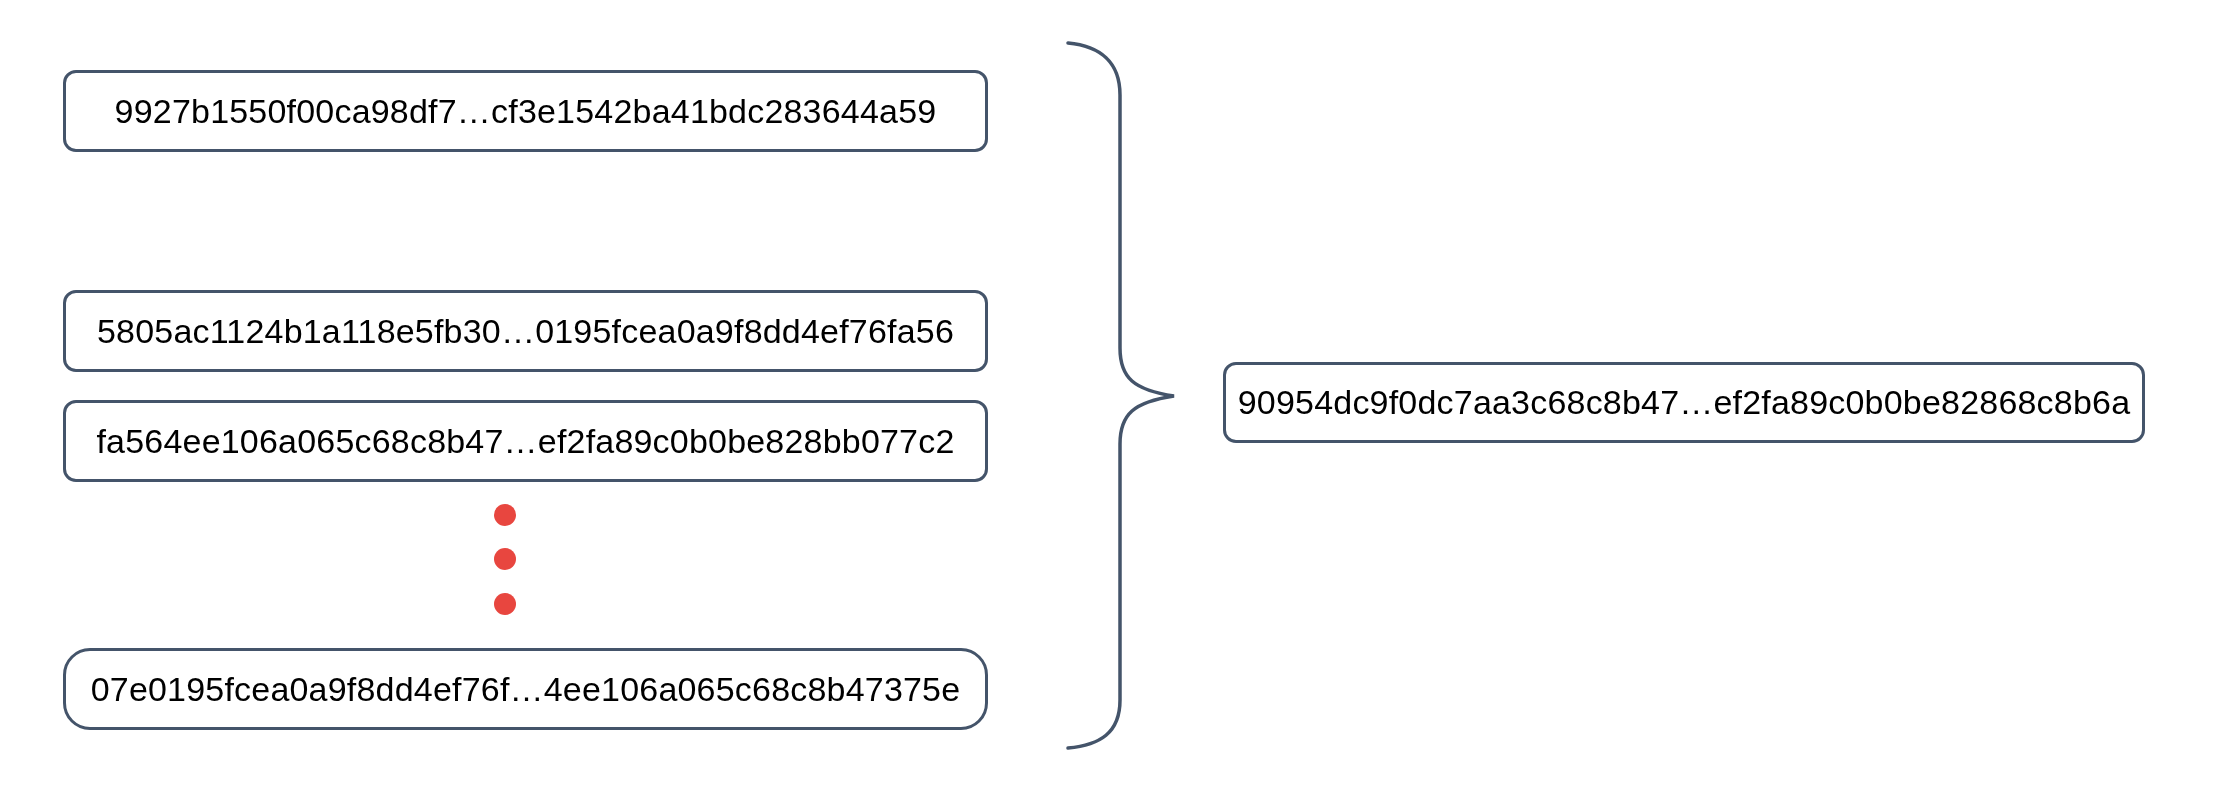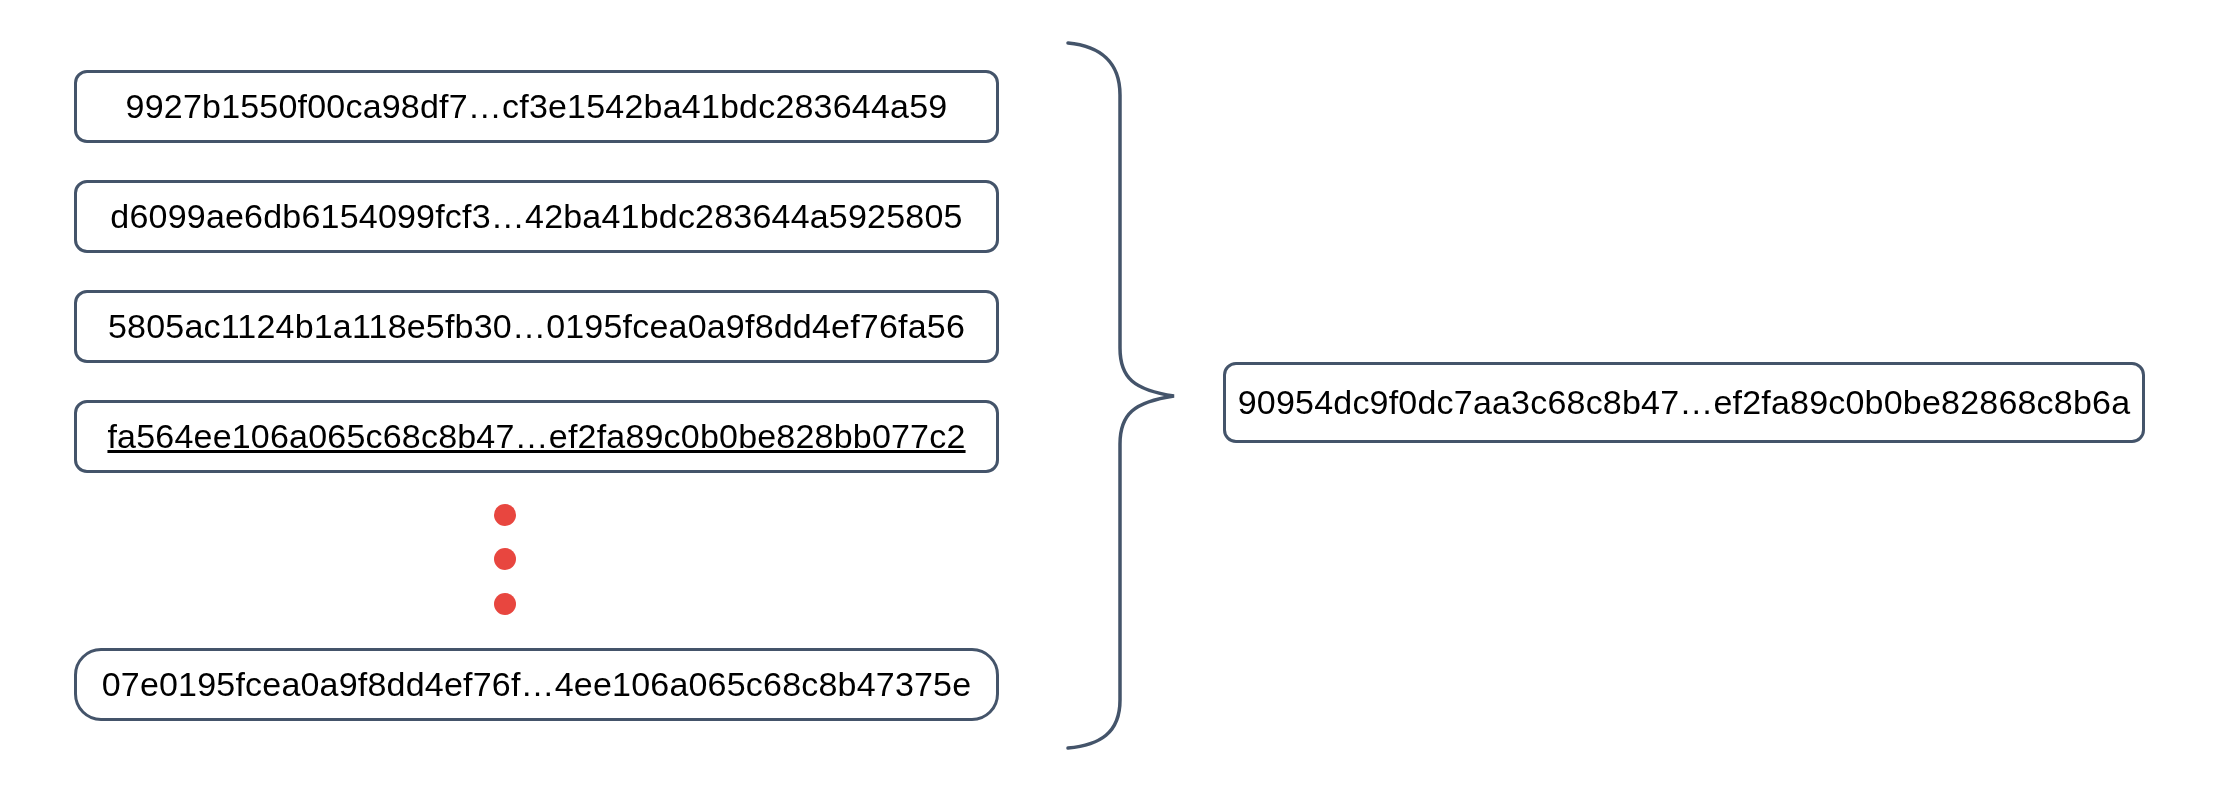--- a/index.html
+++ b/index.html
@@ -14,40 +14,40 @@
   .canvas {
     position: relative;
     width: 2220px;
     height: 792px;
     background: var(--background);
     font-family: "Liberation Sans", sans-serif;
     overflow: hidden;
   }
   .hash-box {
     position: absolute;
-    left: 74px;
+    left: 63px;
     width: 925px;
-    height: 73px;
+    height: 82px;
     border: 3px solid var(--box-border);
     border-radius: 13px;
     background: var(--background);
     display: flex;
     align-items: center;
     justify-content: center;
   }
   .hash-text {
     font-size: 34px;
     color: var(--text);
     white-space: nowrap;
     letter-spacing: 0.2px;
   }
   .box-1 { top: 70px; }
   .box-2 { top: 180px; }
   .box-3 { top: 290px; text-align: center; }
-  .box-4 { top: 400px; text-decoration: underline; }
+  .box-4 { top: 400px; }
   .box-5 { top: 648px; border-radius: 27px; }
   .result-box {
     left: 1223px;
     top: 362px;
     width: 922px;
     height: 81px;
   }
   .dot {
     position: absolute;
     left: 494px;
@@ -76,23 +76,20 @@
 </style>
 </head>
 <body>
 
 <div class="canvas">
 
   <div class="hash-box box-1">
     <span class="hash-text">9927b1550f00ca98df7…cf3e1542ba41bdc283644a59</span>
   </div>
 
-  <div class="hash-box box-2">
-    <span class="hash-text">d6099ae6db6154099fcf3…42ba41bdc283644a5925805</span>
-  </div>
 
   <div class="hash-box box-3">
     <span class="hash-text">5805ac1124b1a118e5fb30…0195fcea0a9f8dd4ef76fa56</span>
   </div>
 
   <div class="hash-box box-4">
     <span class="hash-text">fa564ee106a065c68c8b47…ef2fa89c0b0be828bb077c2</span>
   </div>
 
   <div class="dot dot-1"></div>

